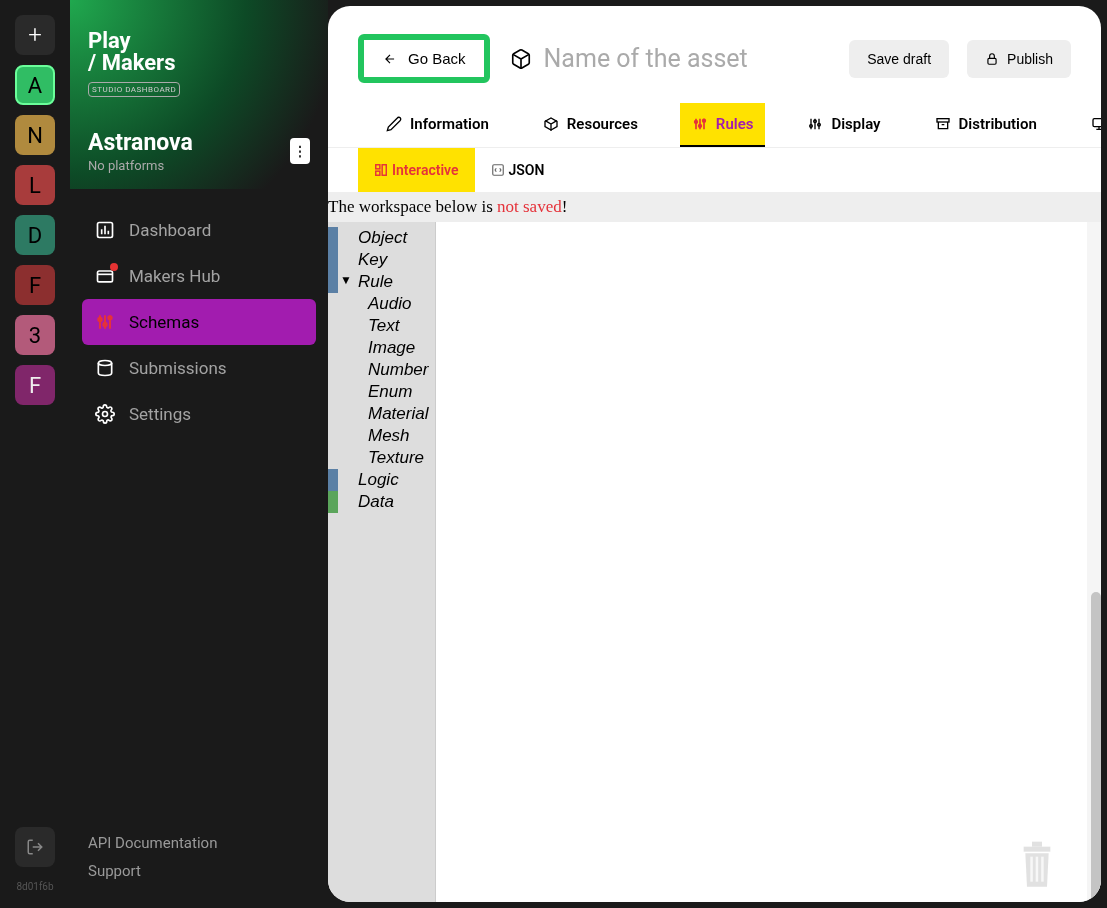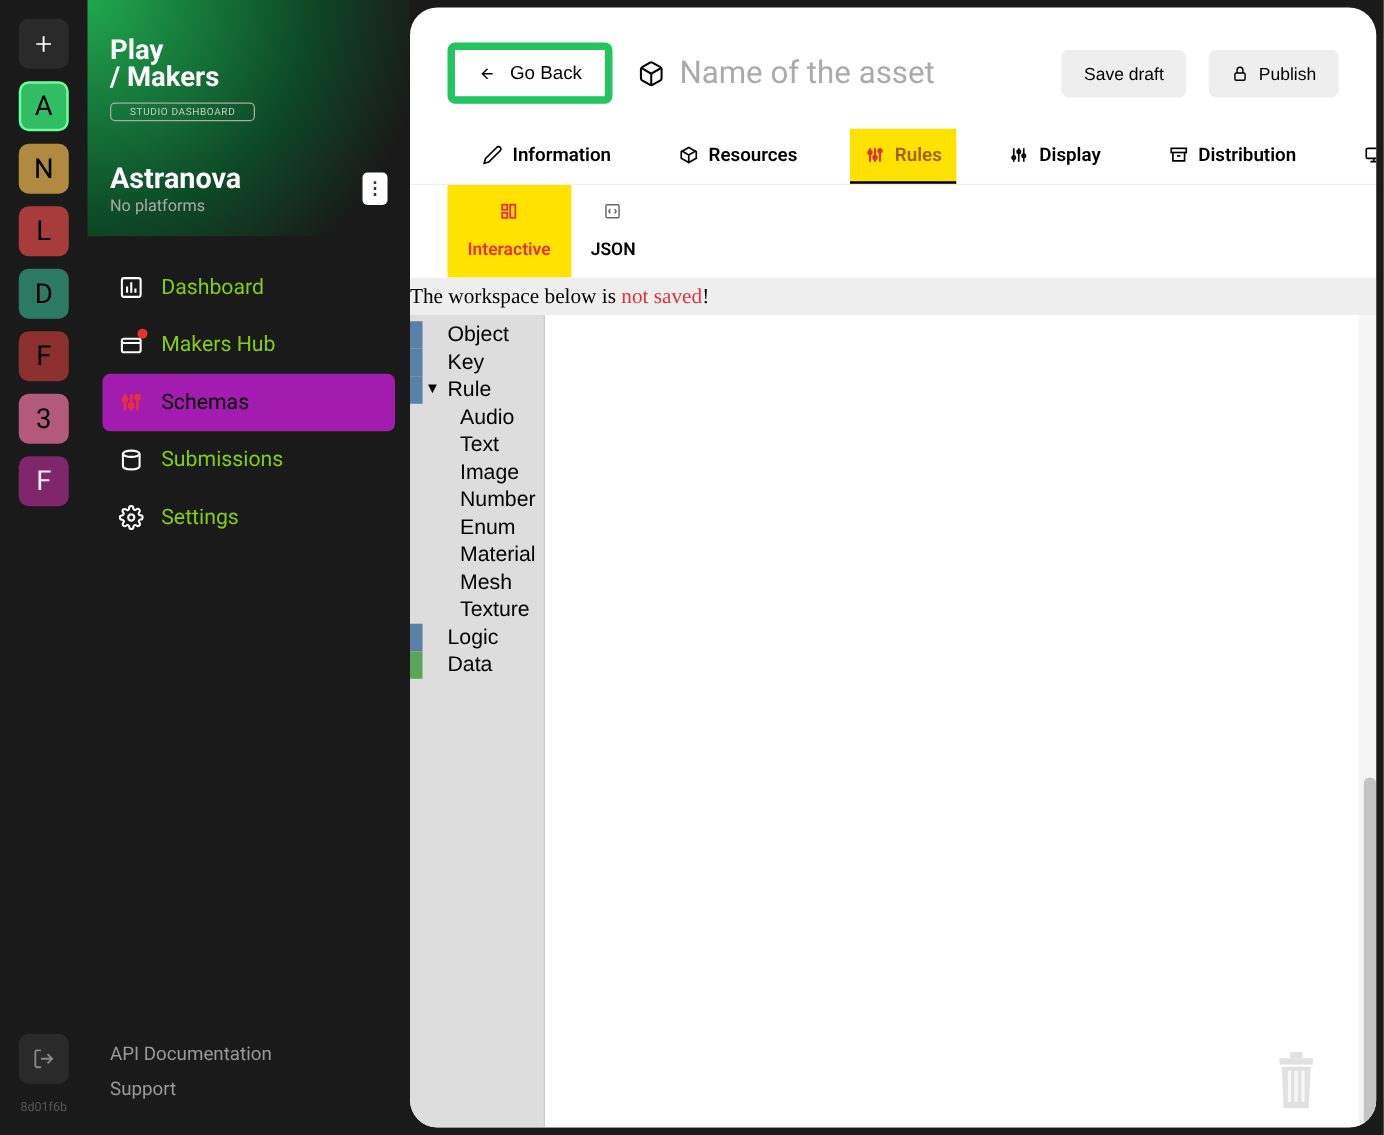--- a/index.html
+++ b/index.html
@@ -109,21 +109,21 @@
       font-weight: 700;
       font-size: 22px;
       line-height: 1.0;
     }
     .brand-sub {
       display: inline-block;
       border: 1px solid #aaa;
       border-radius: 4px;
       color: #ccc;
       font-size: 8px;
-      padding: 2px 15px;
+      padding: 2px 3px;
       margin-top: 8px;
       letter-spacing: 0.5px;
     }
     .project-row {
       display: flex;
       align-items: center;
       justify-content: space-between;
       margin-top: 32px;
     }
     .project-name {
@@ -152,21 +152,21 @@
     
     .nav {
       padding: 18px 12px;
       flex: 1;
     }
     .nav-item {
       display: flex;
       align-items: center;
       gap: 14px;
       padding: 13px 13px;
-      color: #84cc16;
+      color: #a3a3a3;
       font-size: 17px;
       border-radius: 6px;
       cursor: pointer;
       position: relative;
     }
     .nav-item.active {
       background: #a21caf;
       color: #000;
     }
     .nav-icon {
@@ -268,42 +268,41 @@
       align-items: center;
       gap: 8px;
       padding: 12px 12px;
       font-size: 15px;
       font-weight: 600;
       cursor: pointer;
       border-bottom: 2px solid transparent;
     }
     .tab.active {
       background: #ffe200;
-      color: #a16207;
+      color: #a21caf;
       border-bottom: 2px solid #000;
     }
     .tab-icon {
       width: 16px;
       height: 16px;
     }
 
     
     .subtabs {
       display: flex;
       padding-left: 30px;
     }
     .subtab {
       display: flex;
       align-items: center;
-      gap: 16px;
+      gap: 4px;
       padding: 14px 16px;
       font-size: 14px;
       font-weight: 600;
       cursor: pointer;
-      flex-direction: column;
     }
     .subtab.active {
       background: #ffe200;
       color: #e5323a;
     }
 
     
     .workspace-wrap {
       flex: 1;
       display: flex;
@@ -318,20 +317,21 @@
       font-family: serif;
     }
     .not-saved {
       color: #e5323a;
     }
     .workspace {
       flex: 1;
       display: flex;
       overflow: hidden;
       position: relative;
+      font-style: italic;
     }
     .toolbox {
       width: 108px;
       background: #ddd;
       font-family: Arial, sans-serif;
       font-size: 17px;
       padding-top: 5px;
       border-right: 1px solid #ccc;
     }
     .toolbox-item {

